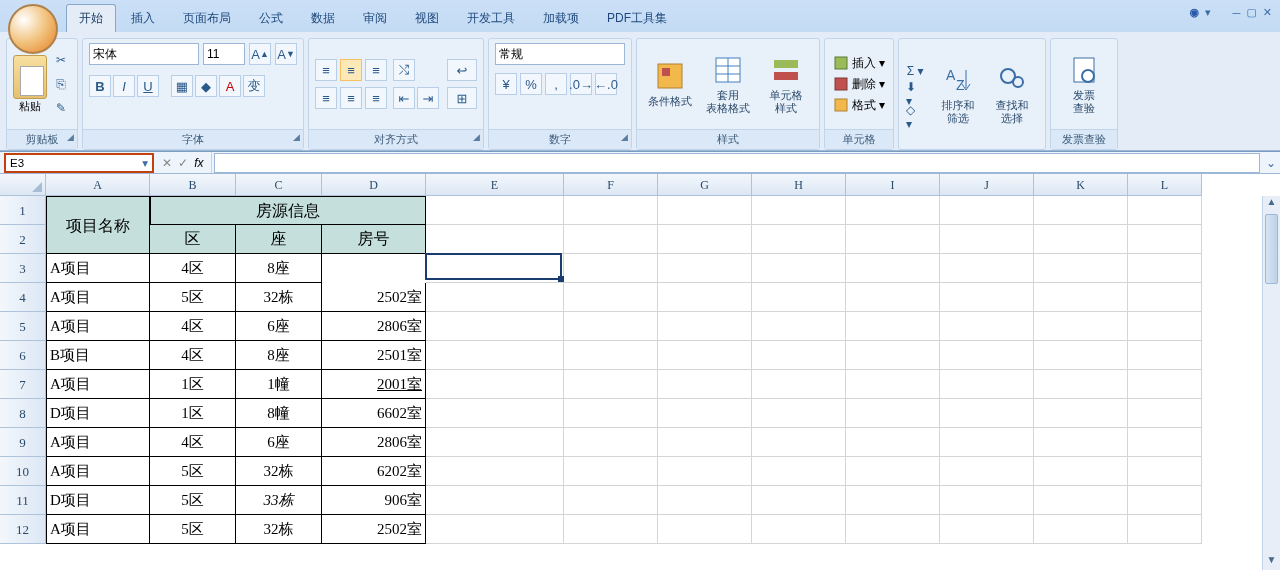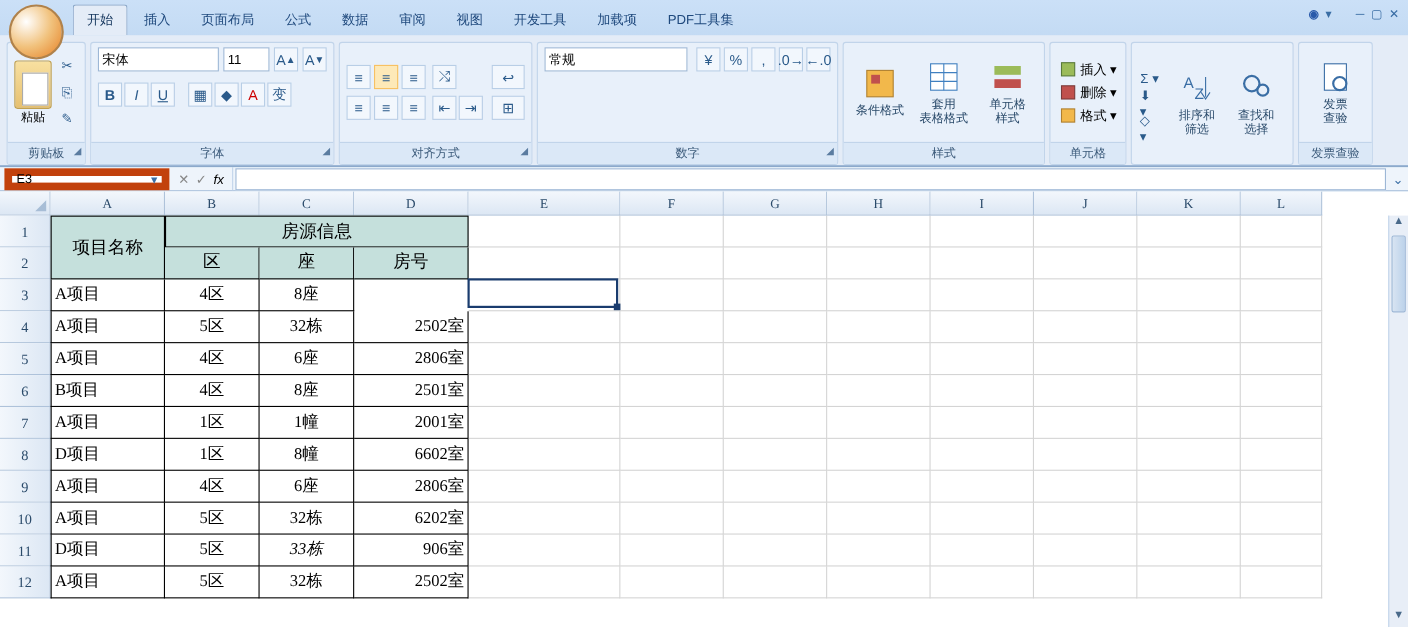--- a/index.html
+++ b/index.html
@@ -46,21 +46,21 @@
 .big-btn .lbl { font-size:11px; text-align:center; line-height:13px; color:#2a4a6a;}
 
 .cells-col { display:flex; flex-direction:column; gap:2px; }
 .cells-row { display:flex; align-items:center; gap:3px; cursor:pointer; padding:1px 2px;}
 .cells-row .ci { width:16px; height:16px; display:inline-block; }
 
 .edit-col1 { display:flex; flex-direction:column; gap:3px; margin-right:6px;}
 
 
 .formula-bar { display:flex; align-items:center; background:#eef4fb; border-bottom:1px solid #9db7d6; height:22px; }
-.name-box { width:150px; height:20px; border:7px solid #c2410c; background:#fff; display:flex; align-items:center; padding:0 4px; font-size:11.5px; margin-left:4px; }
+.name-box { width:150px; height:20px; border:2px solid #c2410c; background:#fff; display:flex; align-items:center; padding:0 4px; font-size:11.5px; margin-left:4px; }
 .name-box .dd { margin-left:auto; color:#3a6ea5; }
 .fx-controls { display:flex; align-items:center; gap:6px; padding:0 8px; border-right:1px solid #c1d4ea; height:100%; }
 .fx-input { flex:1; border:none; background:#fff; height:20px; border:1px solid #9db7d6; margin:0 2px; font-size:12px; padding:0 4px;}
 .fx-expand { width:18px; text-align:center; color:#3a6ea5; cursor:pointer;}
 
 
 .sheet-area { position:relative; background:#fff; height: calc(570px - 32px - 120px - 22px); overflow:hidden; }
 .corner { position:absolute; top:0; left:0; width:46px; height:22px; background:linear-gradient(#f3f7fc,#dce7f4); border-right:1px solid #aec2da; border-bottom:1px solid #aec2da; }
 .corner::after{content:''; position:absolute; right:3px; bottom:3px; width:0;height:0; border-left:10px solid transparent; border-bottom:10px solid #a7bdd6;}
 
@@ -180,21 +180,21 @@
         </div>
         <div class="wrap-col">
           <span class="icon-box" style="width:30px;">↩</span>
           <span class="icon-box" style="width:30px;">⊞</span>
         </div>
       </div>
       <div class="ribbon-group-label"><span>对齐方式</span><span class="launcher">◢</span></div>
     </div>
 
     <div class="ribbon-group">
-      <div class="ribbon-group-body" style="align-items:flex-start;gap:8px;">
+      <div class="ribbon-group-body" style="flex-direction:column;align-items:flex-start;gap:8px;">
         <input class="num-select" value="常规" style="">
         <div style="display:flex;gap:3px;">
           <span class="icon-box">¥</span>
           <span class="icon-box">%</span>
           <span class="icon-box">,</span>
           <span class="icon-box">.0→</span>
           <span class="icon-box">←.0</span>
         </div>
       </div>
       <div class="ribbon-group-label"><span>数字</span><span class="launcher">◢</span></div>
@@ -400,21 +400,21 @@
       <div class="g-cell" style="position: absolute; left: 518px; top: 145px; width: 94px; height: 29px;"></div>
       <div class="g-cell" style="position: absolute; left: 612px; top: 145px; width: 94px; height: 29px;"></div>
       <div class="g-cell" style="position: absolute; left: 706px; top: 145px; width: 94px; height: 29px;"></div>
       <div class="g-cell" style="position: absolute; left: 800px; top: 145px; width: 94px; height: 29px;"></div>
       <div class="g-cell" style="position: absolute; left: 894px; top: 145px; width: 94px; height: 29px;"></div>
       <div class="g-cell" style="position: absolute; left: 988px; top: 145px; width: 94px; height: 29px;"></div>
       <div class="g-cell" style="position: absolute; left: 1082px; top: 145px; width: 74px; height: 29px;"></div>
       <div class="g-cell tb tb-left data-left" style="position: absolute; left: 0px; top: 174px; width: 104px; height: 29px;">A项目</div>
       <div class="g-cell tb data-c" style="position: absolute; left: 104px; top: 174px; width: 86px; height: 29px;">1区</div>
       <div class="g-cell tb data-c" style="position: absolute; left: 190px; top: 174px; width: 86px; height: 29px;">1幢</div>
-      <div class="g-cell tb data-r" style="position: absolute; left: 276px; top: 174px; width: 104px; height: 29px;">2001室</div>
+      <div class="g-cell tb data-r" style="position: absolute; left: 276px; top: 174px; width: 104px; height: 29px; text-decoration: underline;">2001室</div>
       <div class="g-cell" style="position: absolute; left: 380px; top: 174px; width: 138px; height: 29px;"></div>
       <div class="g-cell" style="position: absolute; left: 518px; top: 174px; width: 94px; height: 29px;"></div>
       <div class="g-cell" style="position: absolute; left: 612px; top: 174px; width: 94px; height: 29px;"></div>
       <div class="g-cell" style="position: absolute; left: 706px; top: 174px; width: 94px; height: 29px;"></div>
       <div class="g-cell" style="position: absolute; left: 800px; top: 174px; width: 94px; height: 29px;"></div>
       <div class="g-cell" style="position: absolute; left: 894px; top: 174px; width: 94px; height: 29px;"></div>
       <div class="g-cell" style="position: absolute; left: 988px; top: 174px; width: 94px; height: 29px;"></div>
       <div class="g-cell" style="position: absolute; left: 1082px; top: 174px; width: 74px; height: 29px;"></div>
       <div class="g-cell tb tb-left data-left" style="position: absolute; left: 0px; top: 203px; width: 104px; height: 29px;">D项目</div>
       <div class="g-cell tb data-c" style="position: absolute; left: 104px; top: 203px; width: 86px; height: 29px;">1区</div>

